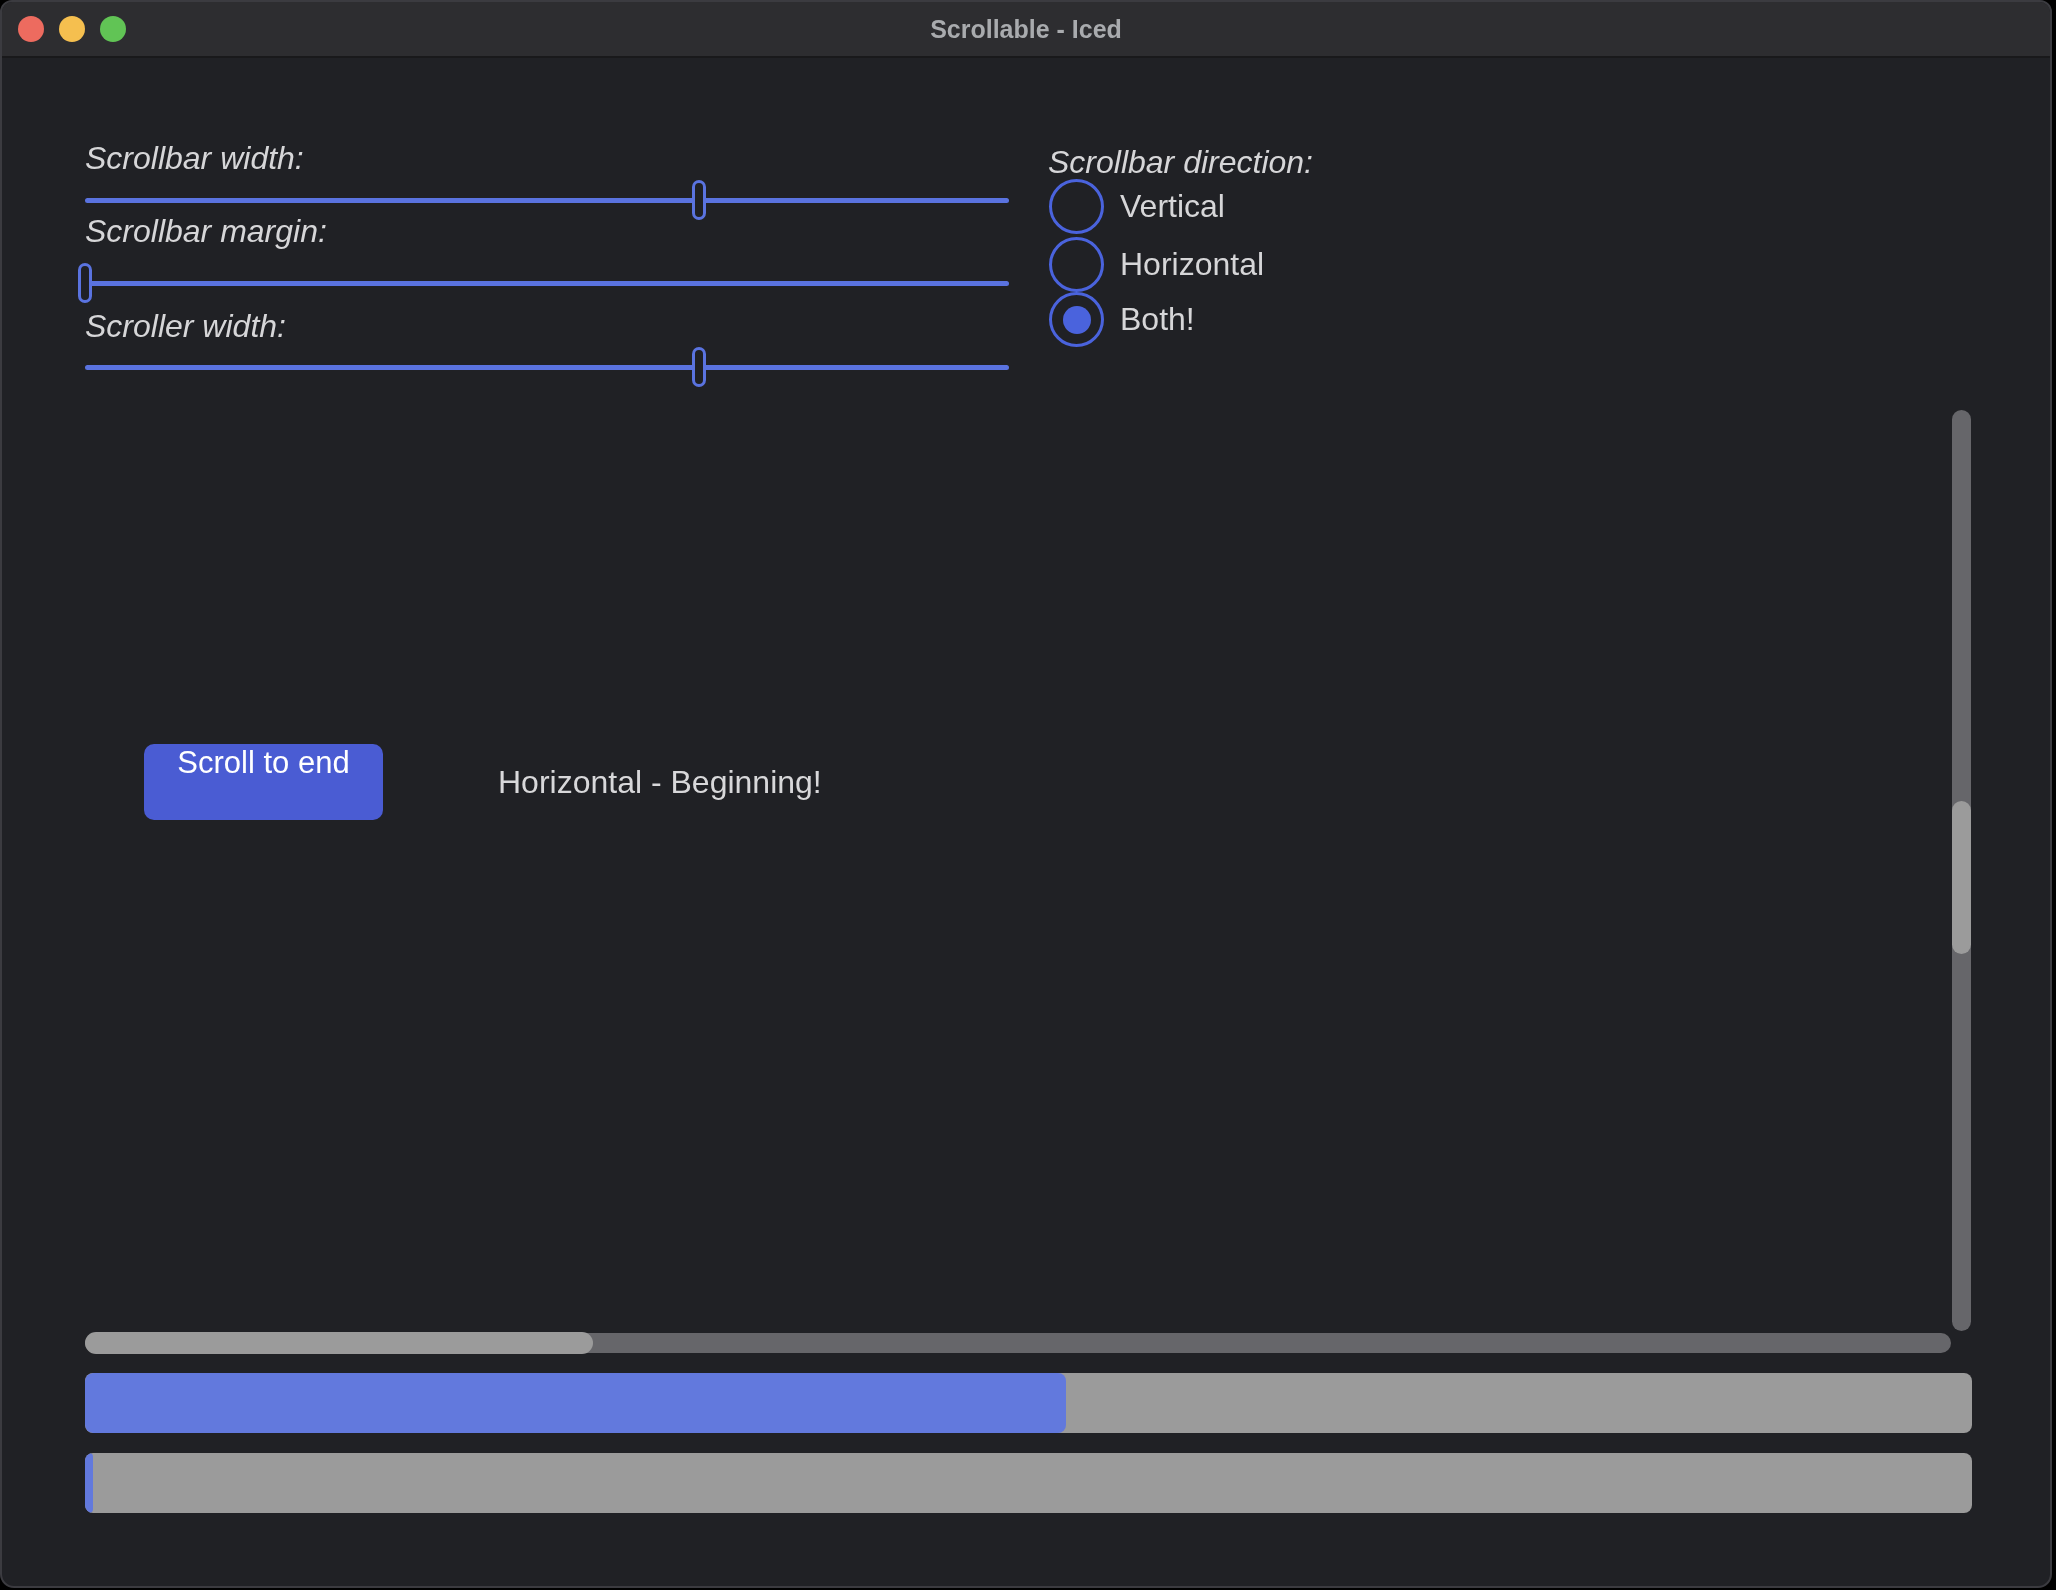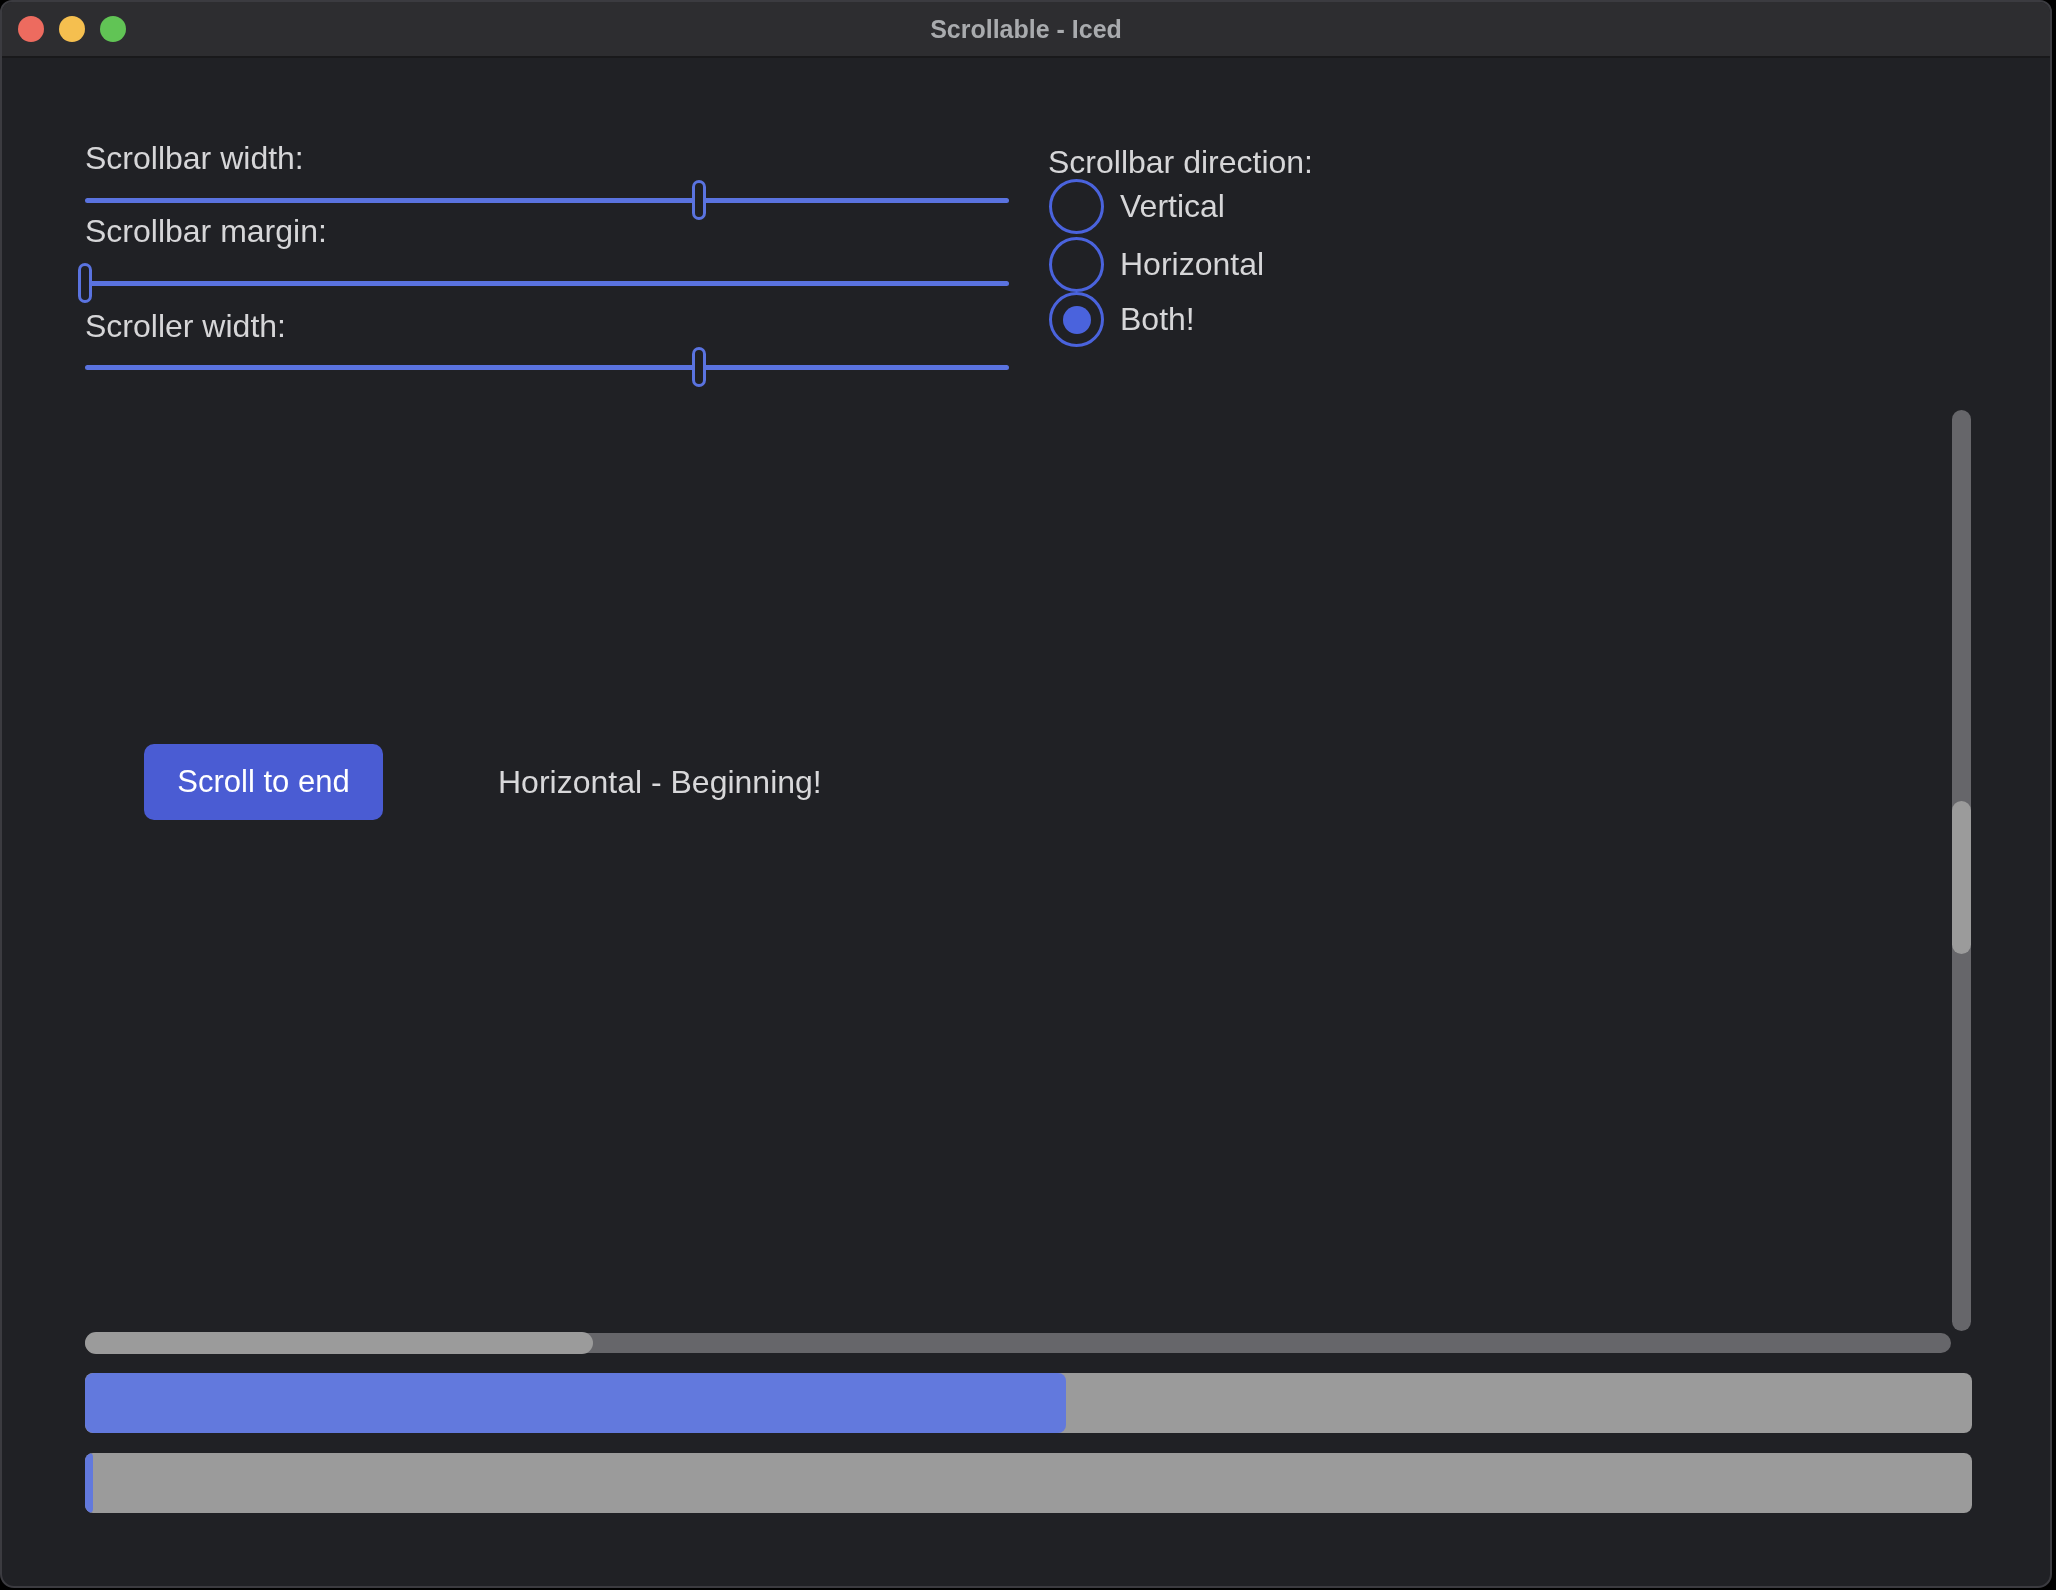--- a/index.html
+++ b/index.html
@@ -12,38 +12,38 @@
   .titlebar{position:absolute;left:0;top:0;width:100%;height:54px;background:#2d2d30;
             border-bottom:2px solid #19191b;}
   .title{position:absolute;left:0;top:0;width:100%;height:66px;line-height:54px;
          text-align:center;color:#a9abae;font-size:25px;font-weight:700;}
   .traffic{position:absolute;left:16px;top:14px;display:flex;gap:15px;}
   .tl{width:26px;height:26px;border-radius:50%;}
   .tl.red{background:#ed6b5f;}
   .tl.yellow{background:#f5bf4f;}
   .tl.green{background:#61c455;}
   
-  .lbl{position:absolute;color:#d6d6d8;font-size:32px;white-space:nowrap;}
+  .lbl{position:absolute;color:#d6d6d8;font-size:32px;white-space:nowrap;font-style:italic;}
   
   .slider{position:absolute;left:83px;width:924px;height:40px;}
   .slider .track{position:absolute;left:0;top:18px;width:100%;height:5px;
                  background:#5a73e0;border-radius:3px;}
   .slider .handle{position:absolute;top:0;width:14px;height:40px;box-sizing:border-box;
                   background:#1f2024;border:3px solid #5a73e0;border-radius:8px;}
   
   .radio-row{position:absolute;left:1047px;height:55px;display:flex;align-items:center;gap:16px;}
   .radio-circle{position:relative;width:55px;height:55px;box-sizing:border-box;
                 border:3px solid #4a63dd;border-radius:50%;flex:0 0 auto;}
   .radio-dot{position:absolute;left:50%;top:50%;width:28px;height:28px;margin:-14px 0 0 -14px;
              border-radius:50%;background:#4a63dd;}
   .radio-label{color:#d6d6d8;font-size:32px;white-space:nowrap;}
   
   .btn{position:absolute;left:142px;top:742px;width:239px;height:76px;background:#4a5cd3;
        border:none;border-radius:10px;color:#ffffff;font-size:31px;
-       font-family:"Liberation Sans", sans-serif;display:flex;align-items:center;justify-content:center;
+       font-family:"Liberation Sans", sans-serif;display:flex;align-items:flex-start;justify-content:center;
        cursor:pointer;}
   .status{position:absolute;left:460px;top:742px;height:76px;line-height:76px;
           color:#d8d8da;font-size:32px;white-space:nowrap;margin-left:36px;}
   
   .vbar{position:absolute;left:1950px;top:408px;width:19px;height:921px;
         background:#66666a;border-radius:10px;}
   .vbar .thumb{position:absolute;left:0;width:19px;background:#9b9b9b;border-radius:10px;}
   .hbar{position:absolute;left:83px;top:1331px;width:1866px;height:20px;
         background:#66666a;border-radius:10px;}
   .hbar .thumb{position:absolute;top:-1px;height:22px;background:#9b9b9b;border-radius:11px;}

